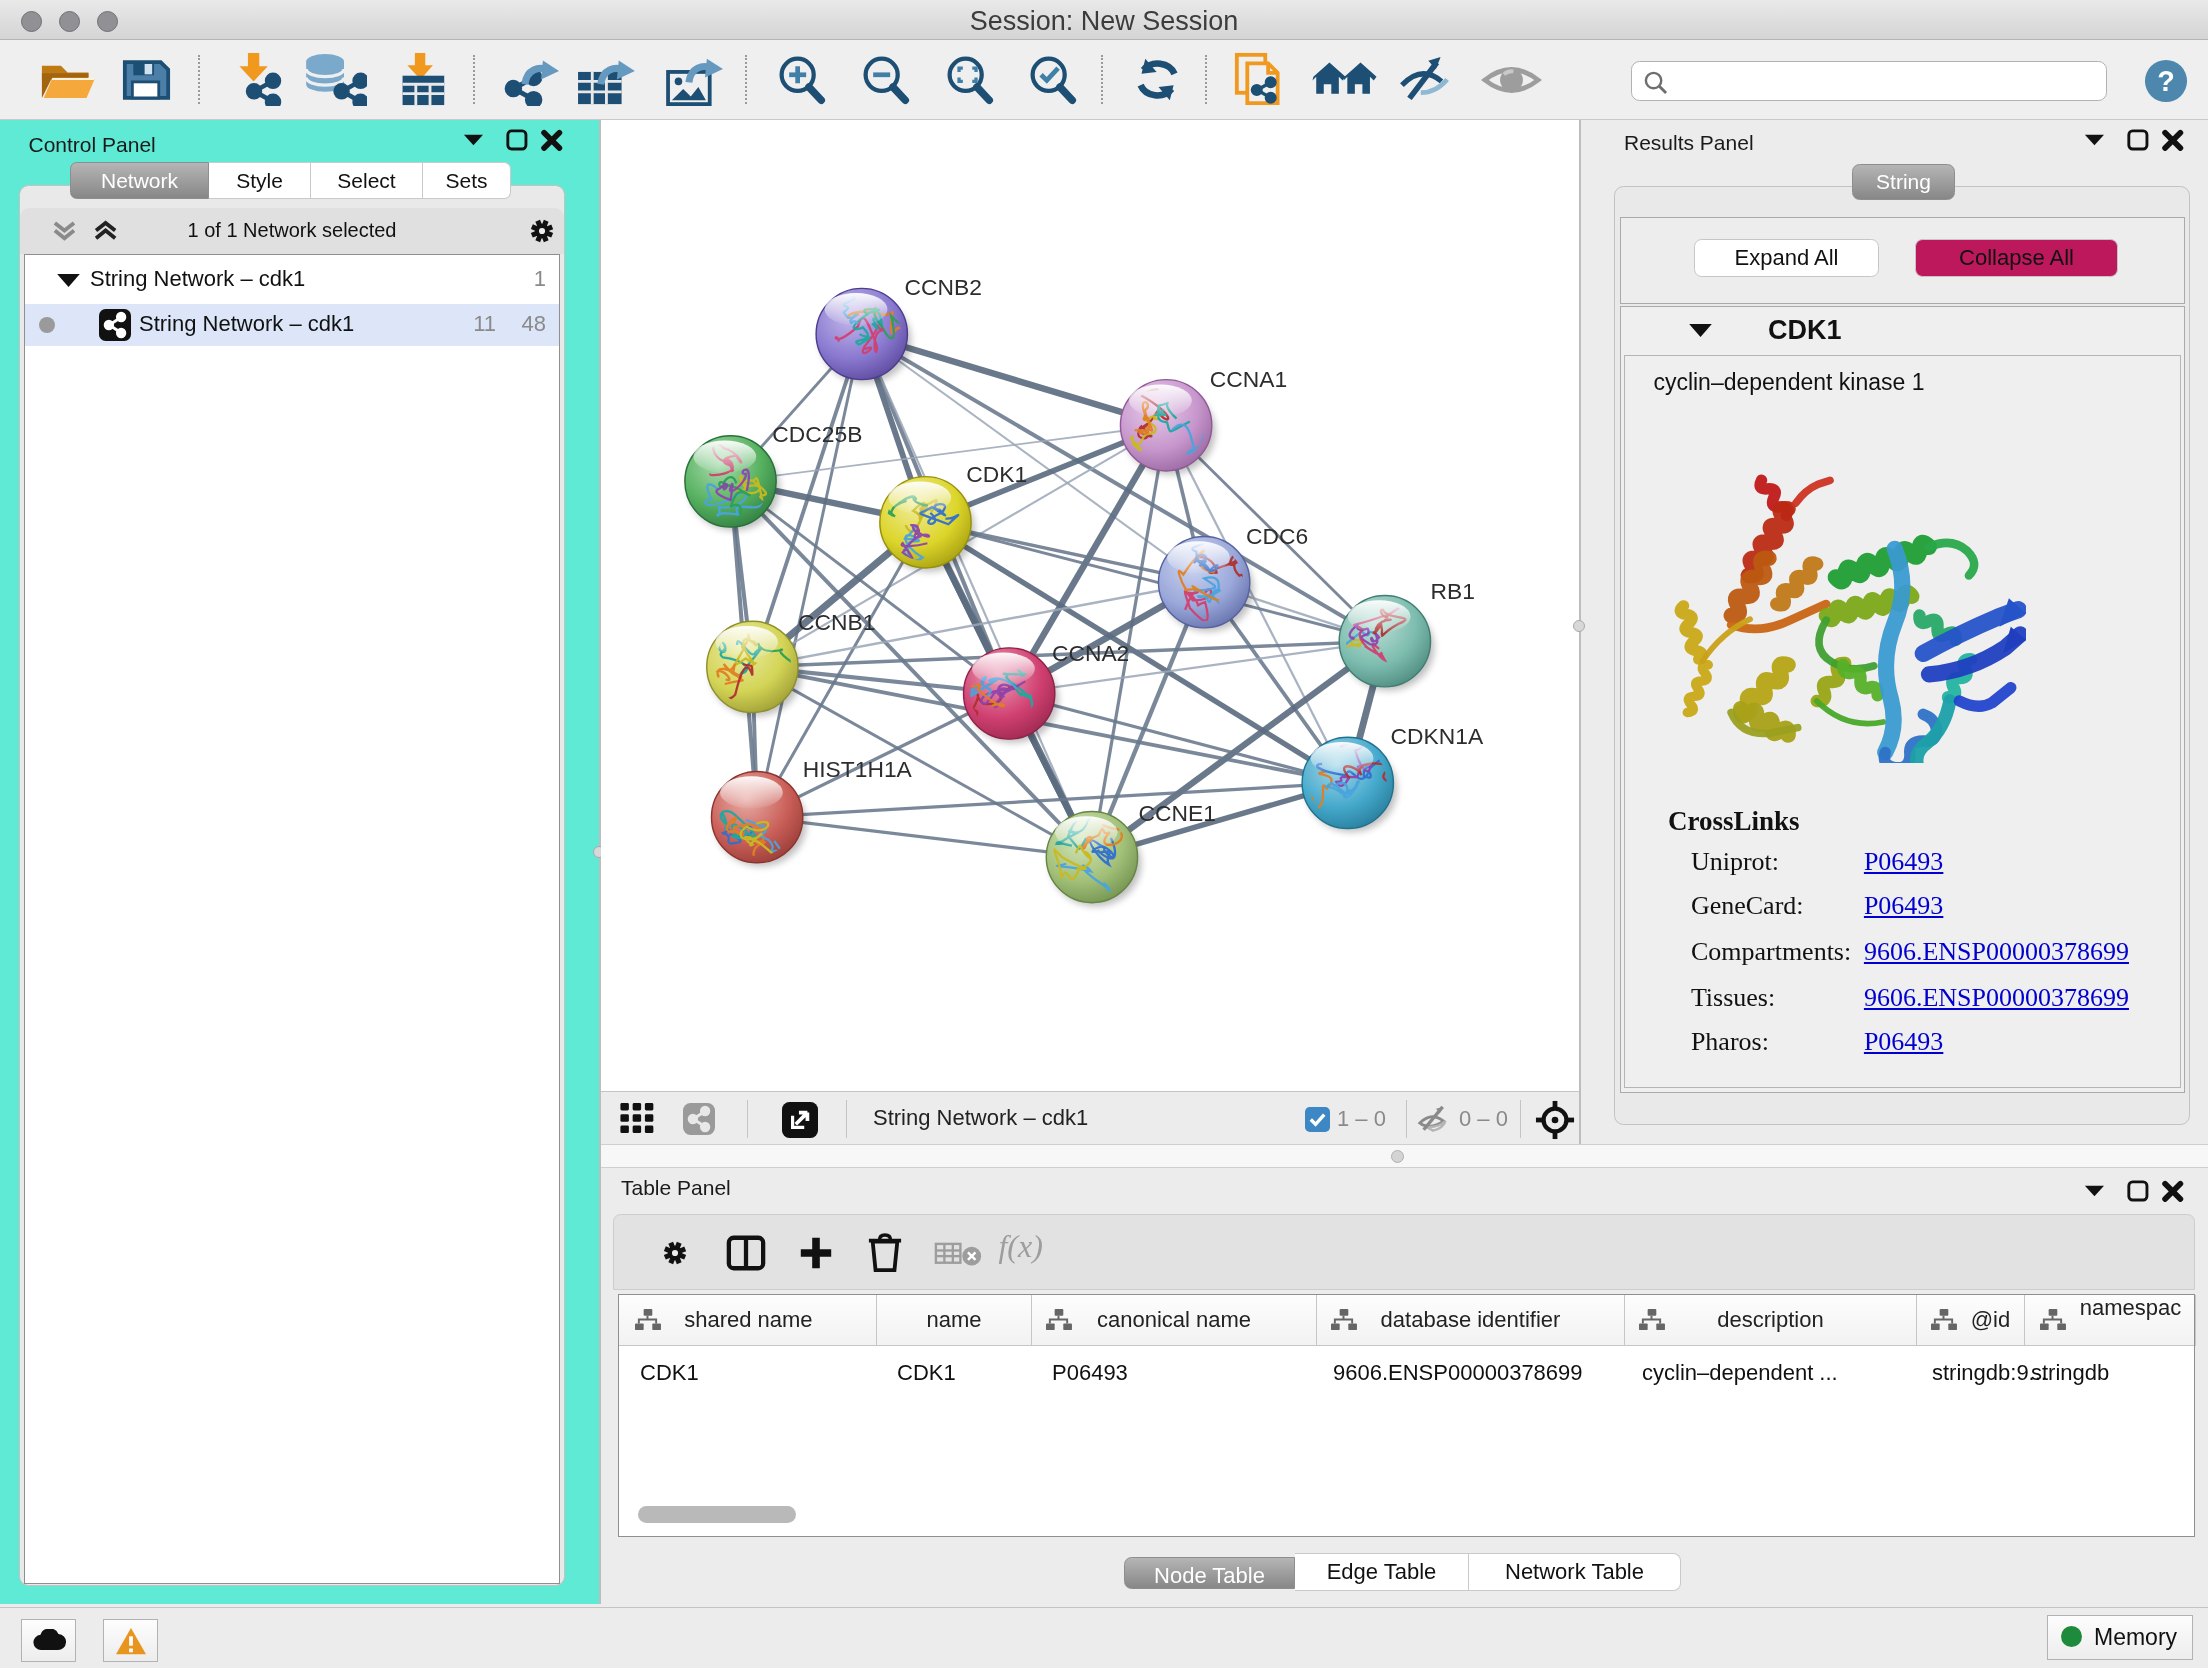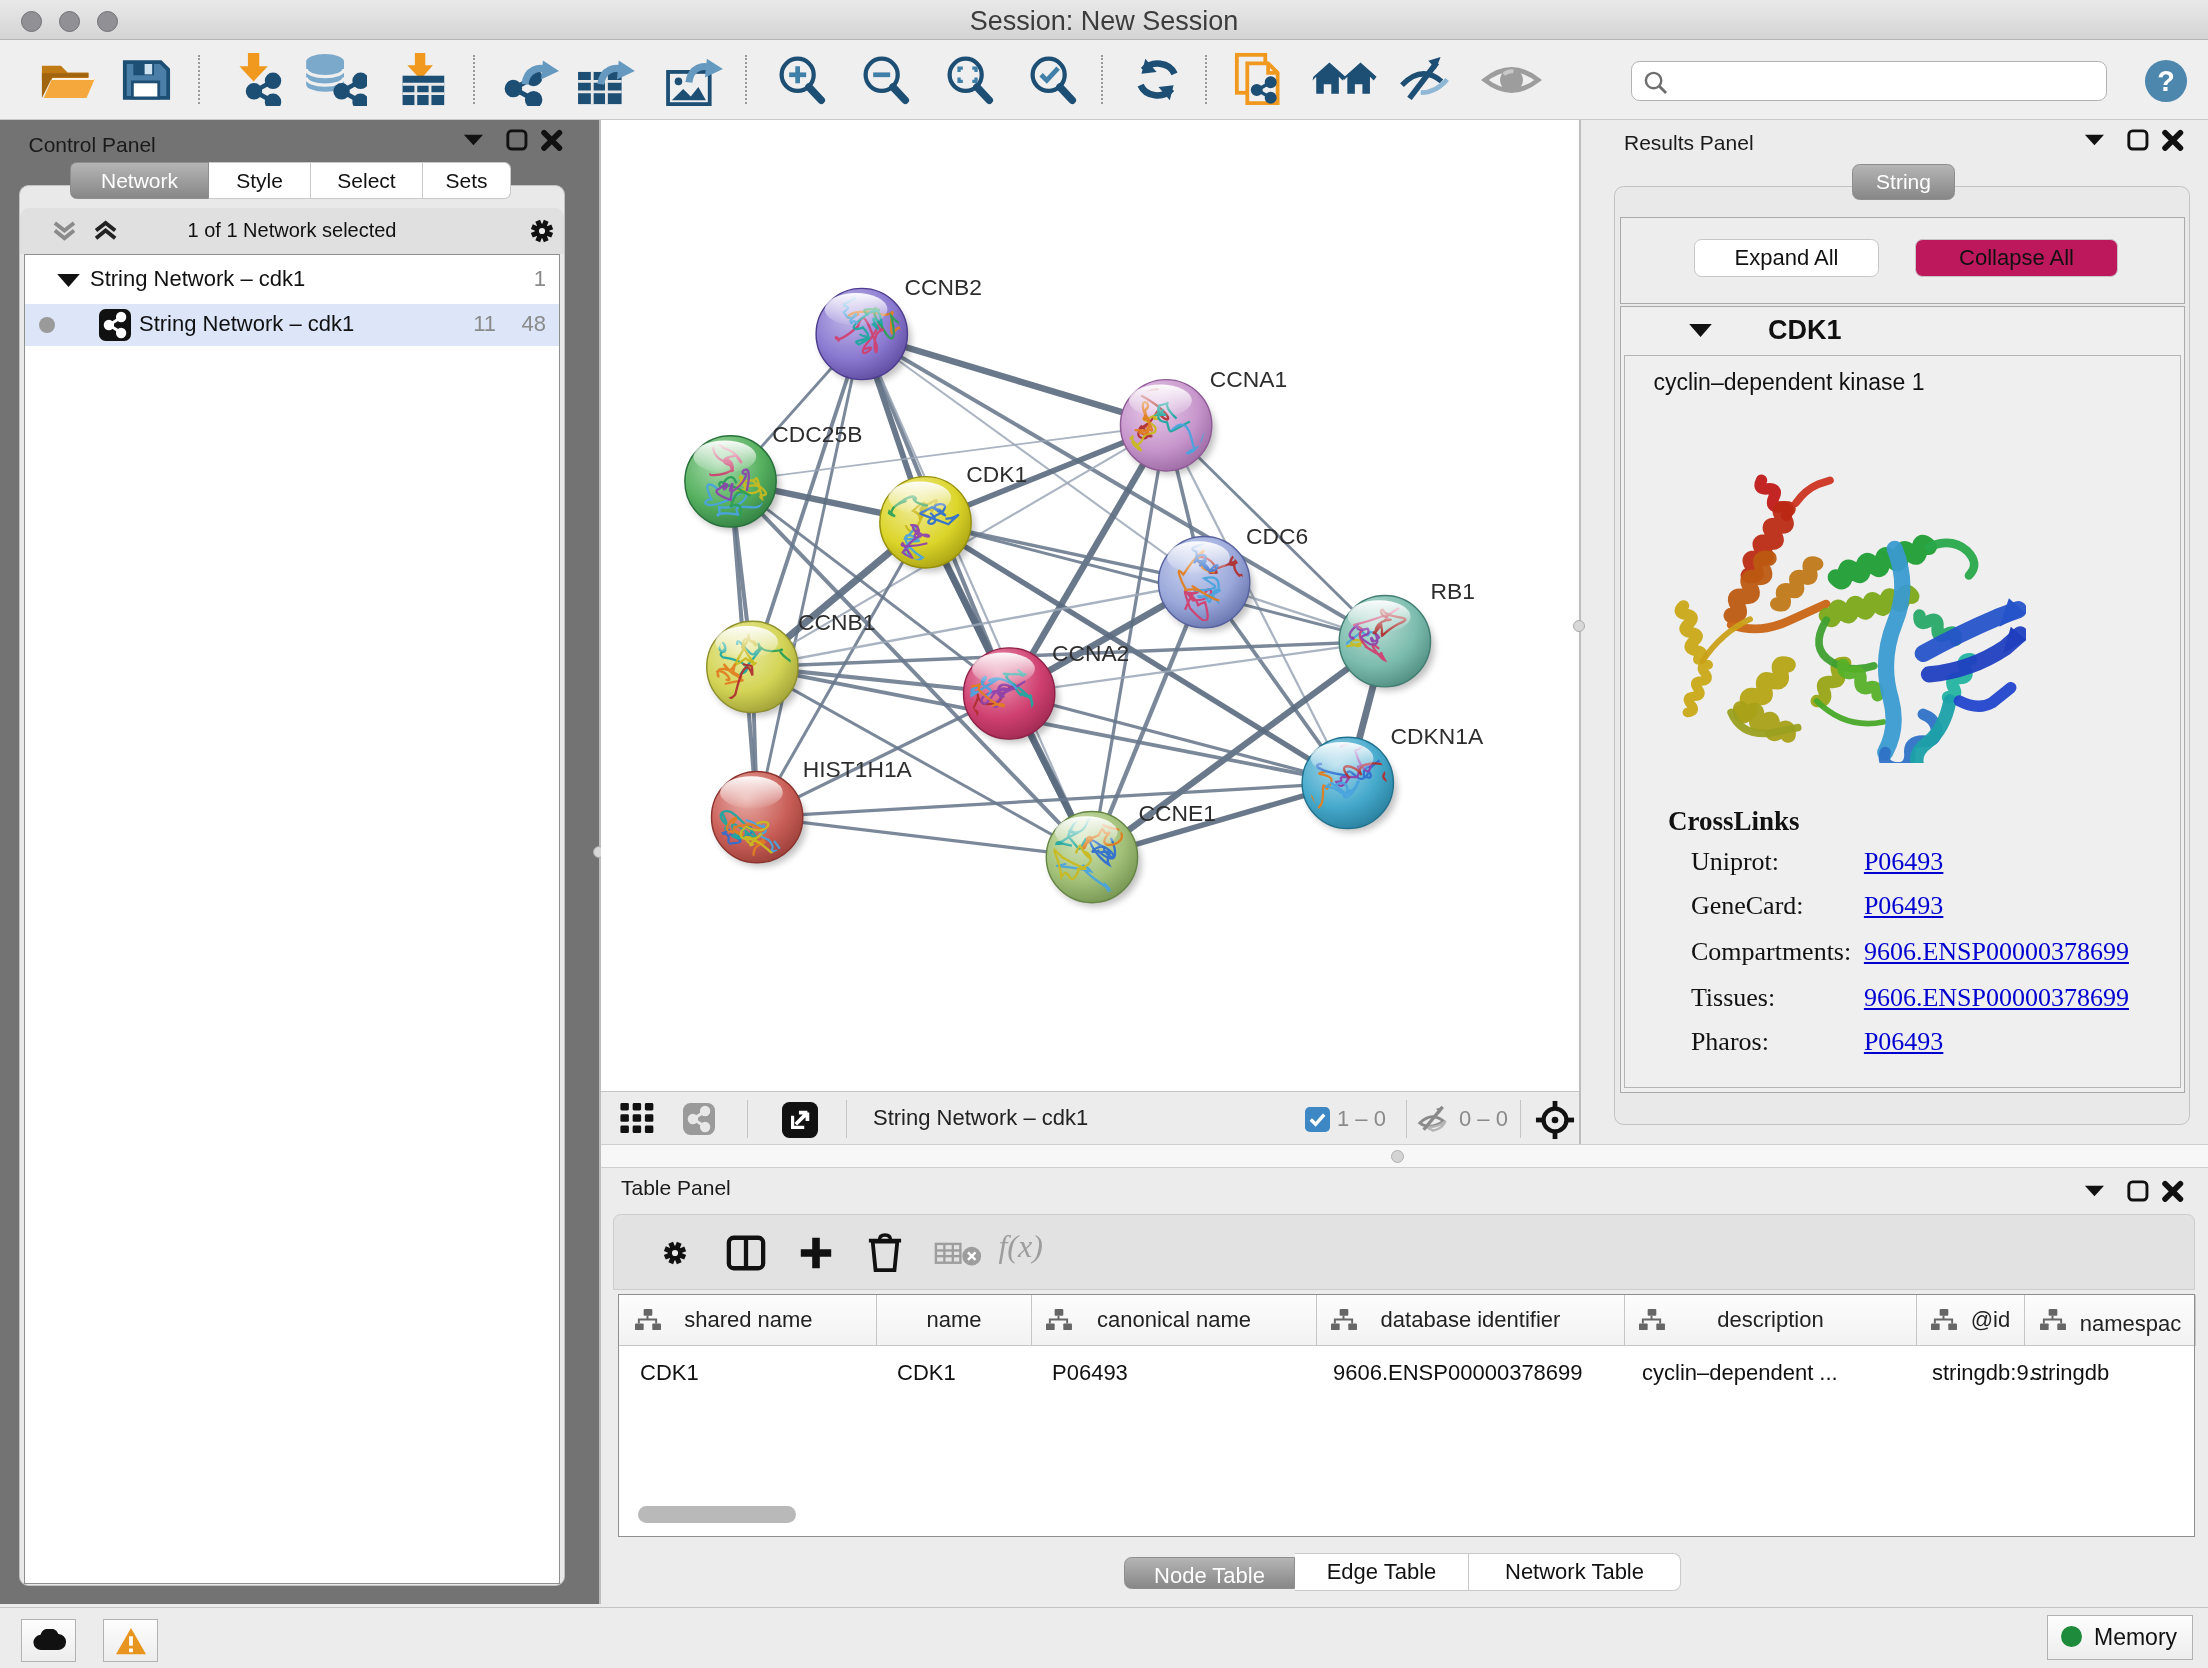--- a/index.html
+++ b/index.html
@@ -163,21 +163,21 @@
         <circle cx="11" cy="11" r="8" fill="none" stroke="#6e6e6e" stroke-width="2.5"></circle>
         <line x1="17" y1="17" x2="24" y2="24" stroke="#6e6e6e" stroke-width="3"></line>
       </svg>
   </div>
   <svg style="position:absolute;left:2144px;top:19px" width="44" height="44" viewBox="0 0 46 46">
     <circle cx="23" cy="23" r="22" fill="#4d87ad"></circle>
     <text x="23" y="33" font-size="30" font-weight="bold" fill="#fff" text-anchor="middle" font-family="Liberation Sans, sans-serif">?</text>
   </svg>
 </div>
 
-<div class="abs" style="left:0;top:120px;width:599px;height:1484px;background:#737373;">
+<div class="abs" style="left:0;top:120px;width:599px;height:1484px;background:#5eead4;">
   <div class="abs t20" style="left:28.5px;top:13.3px;">Control Panel</div>
   <svg style="position:absolute;left:462px;top:7.6px" width="105" height="23" viewBox="0 0 110 24">
       <path d="M2 7 L22 7 L12 18 Z" fill="#111"></path>
       <rect x="48" y="3" width="19" height="19" rx="4" fill="none" stroke="#111" stroke-width="3"></rect>
       <path d="M86 5 L102 21 M102 5 L86 21" stroke="#111" stroke-width="6" stroke-linecap="round"></path>
     </svg>
 
   <div class="abs" style="left:19px;top:65px;width:546px;height:1401px;background:#e9e9e9;border:1px solid #c2c2c2;border-radius:9.5px;"></div>
 
   <div class="abs" style="left:70px;top:42px;width:376px;height:37px;">
@@ -778,21 +778,21 @@
         </div>
         <div class="abs" style="left:1407px;top:0;width:170px;height:51px;border-right:1px solid #c6c6c6;">
           <svg style="position:absolute;left:13.3px;top:13.3px" width="27" height="25" viewBox="0 0 28 26">
             <g fill="#666">
               <rect x="10" y="1" width="9" height="7" rx="1"></rect>
               <rect x="1" y="16" width="9" height="7" rx="1"></rect>
               <rect x="19" y="16" width="9" height="7" rx="1"></rect>
               <path d="M14 8 v4 M5 16 v-4 h18 v4" stroke="#666" stroke-width="2" fill="none"></path>
             </g>
           </svg>
-          <div style="text-align:center;padding-left:40px;padding-top:16px;font-size:22px;color:#222;">namespac</div>
+          <div style="text-align:center;padding-left:40px;padding-top:0;font-size:22px;color:#222;">namespac</div>
         </div>
       </div>
     <div class="abs" style="left:21px;top:65px;font-size:22px;color:#111;">CDK1</div>
       <div class="abs" style="left:278px;top:65px;font-size:22px;color:#111;">CDK1</div>
       <div class="abs" style="left:433px;top:65px;font-size:22px;color:#111;">P06493</div>
       <div class="abs" style="left:714px;top:65px;font-size:22px;color:#111;">9606.ENSP00000378699</div>
       <div class="abs" style="left:1023px;top:65px;font-size:22px;color:#111;">cyclin–dependent ...</div>
       <div class="abs" style="left:1313px;top:65px;font-size:22px;color:#111;">stringdb:9...</div>
       <div class="abs" style="left:1412px;top:65px;font-size:22px;color:#111;">stringdb</div>
     <div class="abs" style="left:19px;top:211px;width:158px;height:17px;background:#b9b9b9;border-radius:8.6px;"></div>

